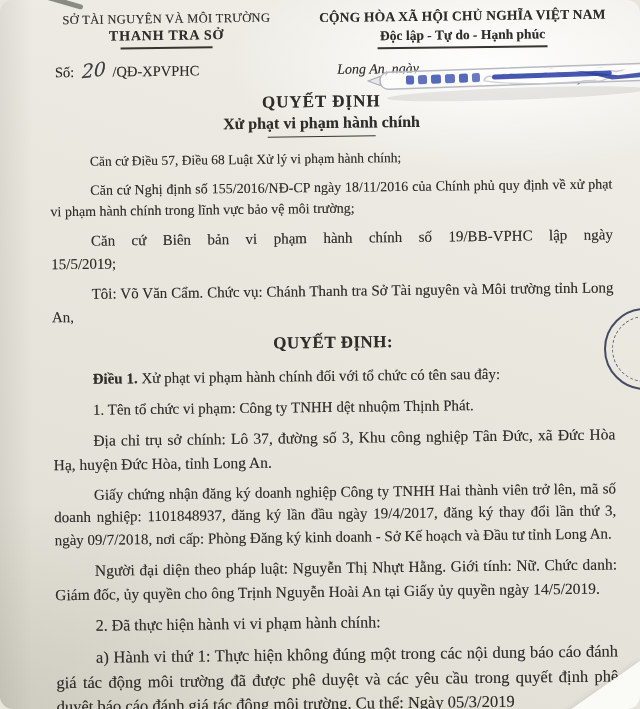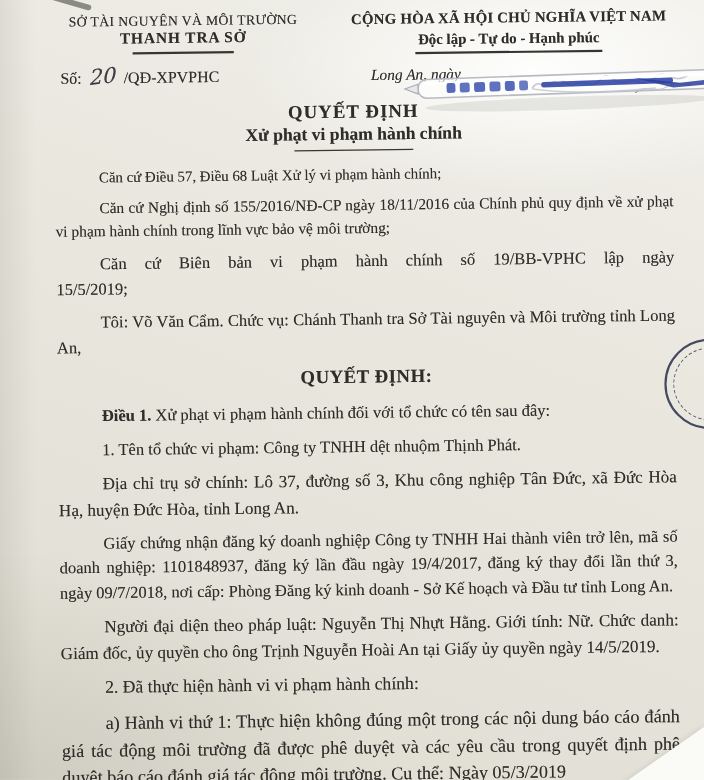--- a/index.html
+++ b/index.html
@@ -8,20 +8,21 @@
     font-family:"Liberation Serif","DejaVu Serif",serif;
     background:#e7e5dc;
   }
   .photo{
     position:absolute;inset:0;overflow:hidden;
     background:
       radial-gradient(ellipse 400px 170px at 76% 9%, rgba(255,255,255,0.95), rgba(255,255,255,0) 65%),
       linear-gradient(90deg, rgba(110,108,98,0.12), rgba(110,108,98,0) 5%),
       radial-gradient(ellipse 500px 300px at 0% 100%, rgba(60,58,50,0.10), rgba(60,58,50,0) 70%),
       linear-gradient(200deg, #f1f0ea 0%, #e9e7de 40%, #e4e2d8 75%, #dedccf 100%);
+    border-radius: 13px;
   }
   .doc{
     position:absolute;left:0;top:0;width:640px;
     transform:rotate(-0.7deg);transform-origin:50% 0;
     color:#2f2d29;
     text-shadow:0 0 0.6px rgba(47,45,41,0.45);
   }
   .hdr{display:flex;padding:10px 18px 0 30px;}
   .hcol-l{width:46%;text-align:center;}
   .hcol-r{width:54%;text-align:center;}

